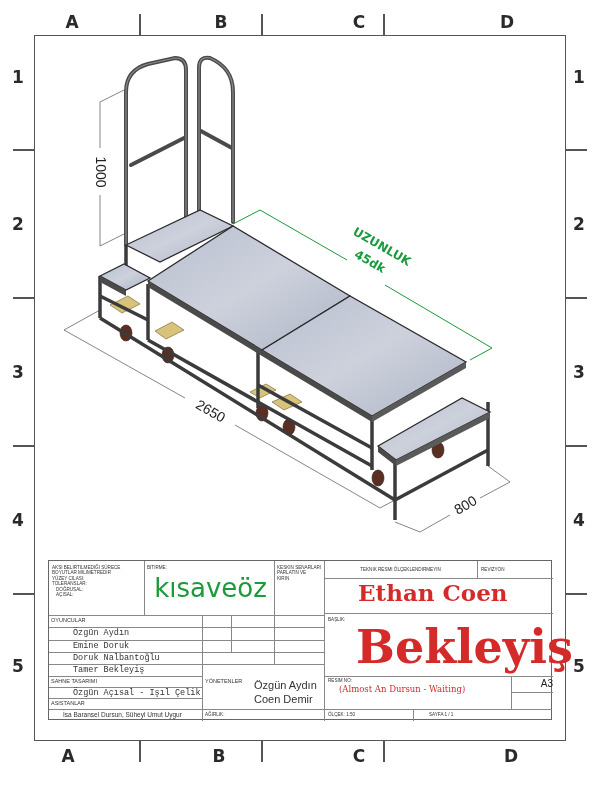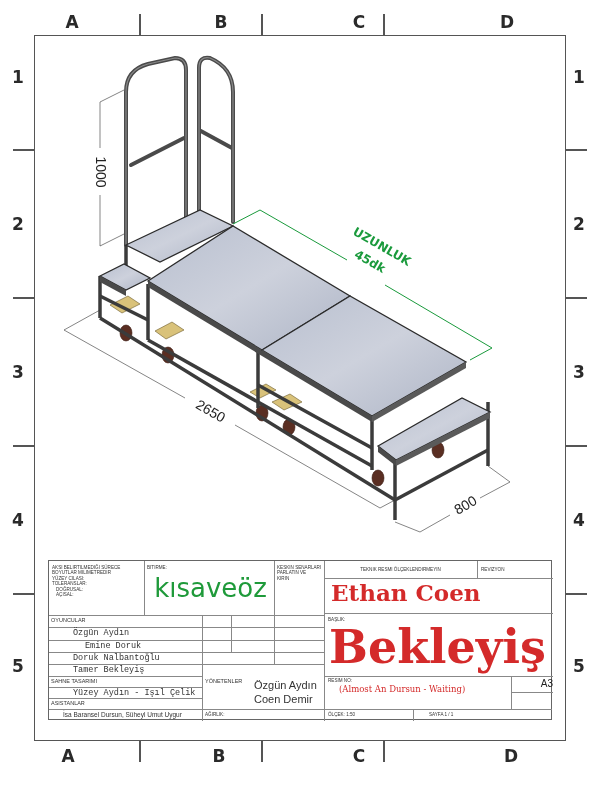--- a/index.html
+++ b/index.html
@@ -10,21 +10,21 @@
   .tick-v { position:absolute; width:1.5px; background:#555; }
   .tick-h { position:absolute; height:1.5px; background:#555; }
   svg.drawing { position:absolute; left:0; top:0; }
   .tb { position:absolute; left:48px; top:560px; width:504px; height:160px; border:1px solid #666; box-sizing:border-box; background:#fff; }
   .cell { position:absolute; box-sizing:border-box; }
   .hl { position:absolute; height:1px; background:#888; }
   .vl { position:absolute; width:1px; background:#888; }
   .tiny { font-size:4.6px; line-height:5.4px; color:#333; font-family:"Liberation Sans", sans-serif; text-transform:uppercase; }
   .small { font-size:6px; color:#333; font-family:"Liberation Sans", sans-serif; }
   .mono { font-family:"Liberation Mono", monospace; font-size:8.5px; color:#333; }
-  .serif-red { font-family:"DejaVu Serif", serif; color:#d42a2a; font-weight:bold; }
+  .serif-red { font-family:"DejaVu Serif", serif; color:#d42a2a; font-weight:bold;margin-left:27px; }
 </style>
 </head>
 <body>
 
 <div class="zone-letter" style="left:52px;top:12px;">A</div>
 <div class="zone-letter" style="left:201px;top:12px;">B</div>
 <div class="zone-letter" style="left:339px;top:12px;">C</div>
 <div class="zone-letter" style="left:487px;top:12px;">D</div>
 
 <div class="zone-letter" style="left:48px;top:746px;">A</div>
@@ -220,26 +220,26 @@
   <div class="cell tiny" style="left:279px;top:117px;">Resim no:</div>
   <div class="cell" style="left:290px;top:123px;font-family:'DejaVu Serif',serif;font-size:8.5px;color:#d42a2a;">(Almost An Dursun - Waiting)</div>
   <div class="cell" style="left:462px;top:117px;width:42px;text-align:right;font-size:10px;color:#222;">A3</div>
 
   <div class="cell tiny" style="left:279px;top:151px;">Ölçek: 1:50</div>
   <div class="cell tiny" style="left:380px;top:151px;">Sayfa 1 / 1</div>
   <div class="cell tiny" style="left:156px;top:151px;">Ağırlık:</div>
 
   <div class="cell small" style="left:2px;top:56px;text-transform:uppercase;font-size:5.5px;">Oyuncular</div>
   <div class="cell mono" style="left:24px;top:67px;">Özgün Aydın</div>
-  <div class="cell mono" style="left:36px;top:80px;">Emine Doruk</div>
+  <div class="cell mono" style="left:24px;top:80px;">Emine Doruk</div>
   <div class="cell mono" style="left:24px;top:92px;text-align:center;">Doruk Nalbantoğlu</div>
   <div class="cell mono" style="left:24px;top:104px;">Tamer Bekleyiş</div>
 
   <div class="cell small" style="left:2px;top:117px;text-transform:uppercase;font-size:5.5px;">Sahne tasarımı</div>
-  <div class="cell mono" style="left:24px;top:127px;">Yüzey Aydın - Işıl Çelik</div>
+  <div class="cell mono" style="left:24px;top:127px;">Özgün Açısal - Işıl Çelik</div>
 
   <div class="cell small" style="left:2px;top:139px;text-transform:uppercase;font-size:5.5px;">Asistanlar</div>
   <div class="cell small" style="left:14px;top:150px;font-size:6.5px;">İsa Baransel Dursun, Süheyl Umut Uygur</div>
 
   <div class="cell small" style="left:156px;top:117px;text-transform:uppercase;font-size:5.5px;">Yönetenler</div>
   <div class="cell" style="left:205px;top:118px;font-family:'Liberation Sans',sans-serif;font-size:11px;color:#333;">Özgün Aydın</div>
   <div class="cell" style="left:205px;top:132px;font-family:'Liberation Sans',sans-serif;font-size:11px;color:#333;">Coen Demir</div>
 </div>
 
 </body></html>

